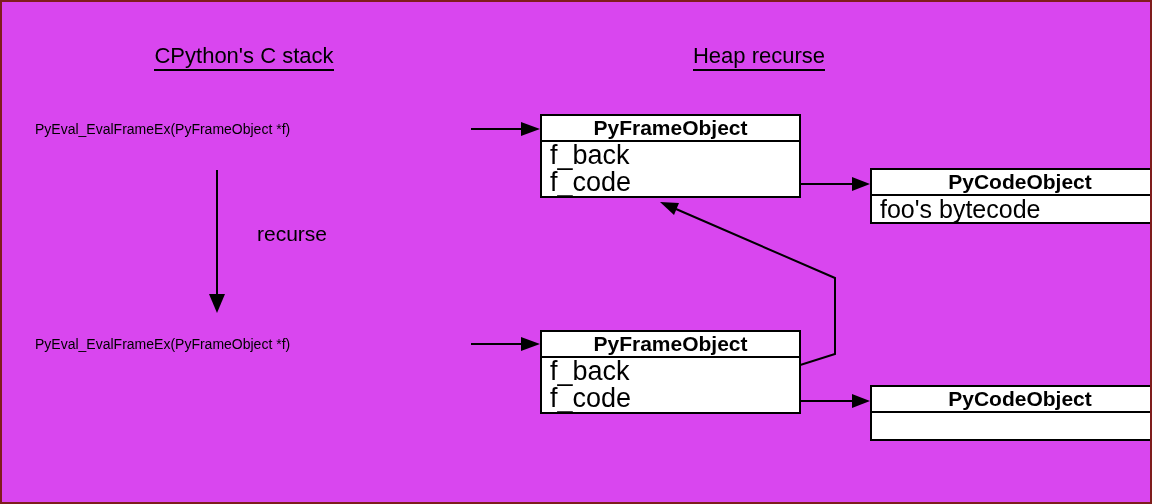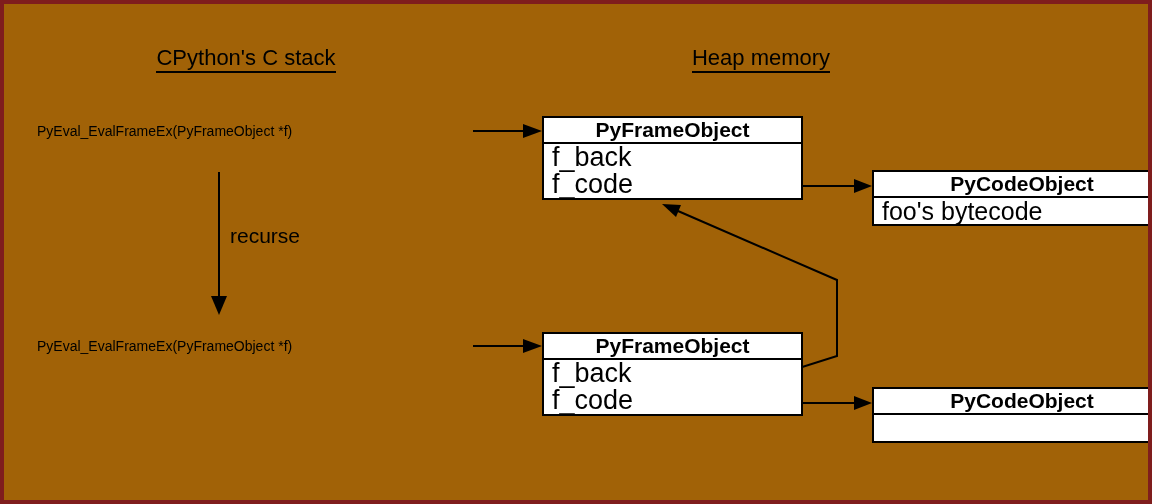--- a/index.html
+++ b/index.html
@@ -1,21 +1,21 @@
 <!DOCTYPE html>
 <html><head>
 <meta charset="utf-8">
 <style>
   html, body { margin: 0; padding: 0; background: #fff; }
   .canvas {
     position: relative;
     width: 1152px; height: 504px;
     box-sizing: border-box;
-    border: 4px solid #7f1d1d;
-    background: #a16207;
+    border: 2px solid #7f1d1d;
+    background: #d946ef;
     font-family: "Liberation Sans", sans-serif;
     color: #000;
     overflow: hidden;
   }
   .heading {
     position: absolute;
     width: 240px;
     text-align: center;
     font-size: 22px;
     white-space: nowrap;
@@ -72,27 +72,27 @@
 </style>
 </head>
 <body>
 
 <div class="canvas">
 
   <div class="heading" style="left:122px; top:41px;">
     <span class="u">CPython's C stack</span>
   </div>
   <div class="heading" style="left:637px; top:41px;">
-    <span class="u">Heap memory</span>
+    <span class="u">Heap recurse</span>
   </div>
 
   <div class="call-label" style="left:33px; top:116px;">PyEval_EvalFrameEx(PyFrameObject *f)</div>
   <div class="call-label" style="left:33px; top:331px;">PyEval_EvalFrameEx(PyFrameObject *f)</div>
 
-  <div class="recurse-label" style="left:226px; top:221px;">recurse</div>
+  <div class="recurse-label" style="left:255px; top:221px;">recurse</div>
 
   <svg class="connector-layer" width="1148" height="500" viewBox="0 0 1148 500">
     <g stroke="#000" stroke-width="2" fill="#000">
 
       <g>
         <line x1="469" y1="127" x2="521" y2="127"></line>
         <polygon points="538,127 519,120 519,134" stroke="none"></polygon>
       </g>
 
       <g>

